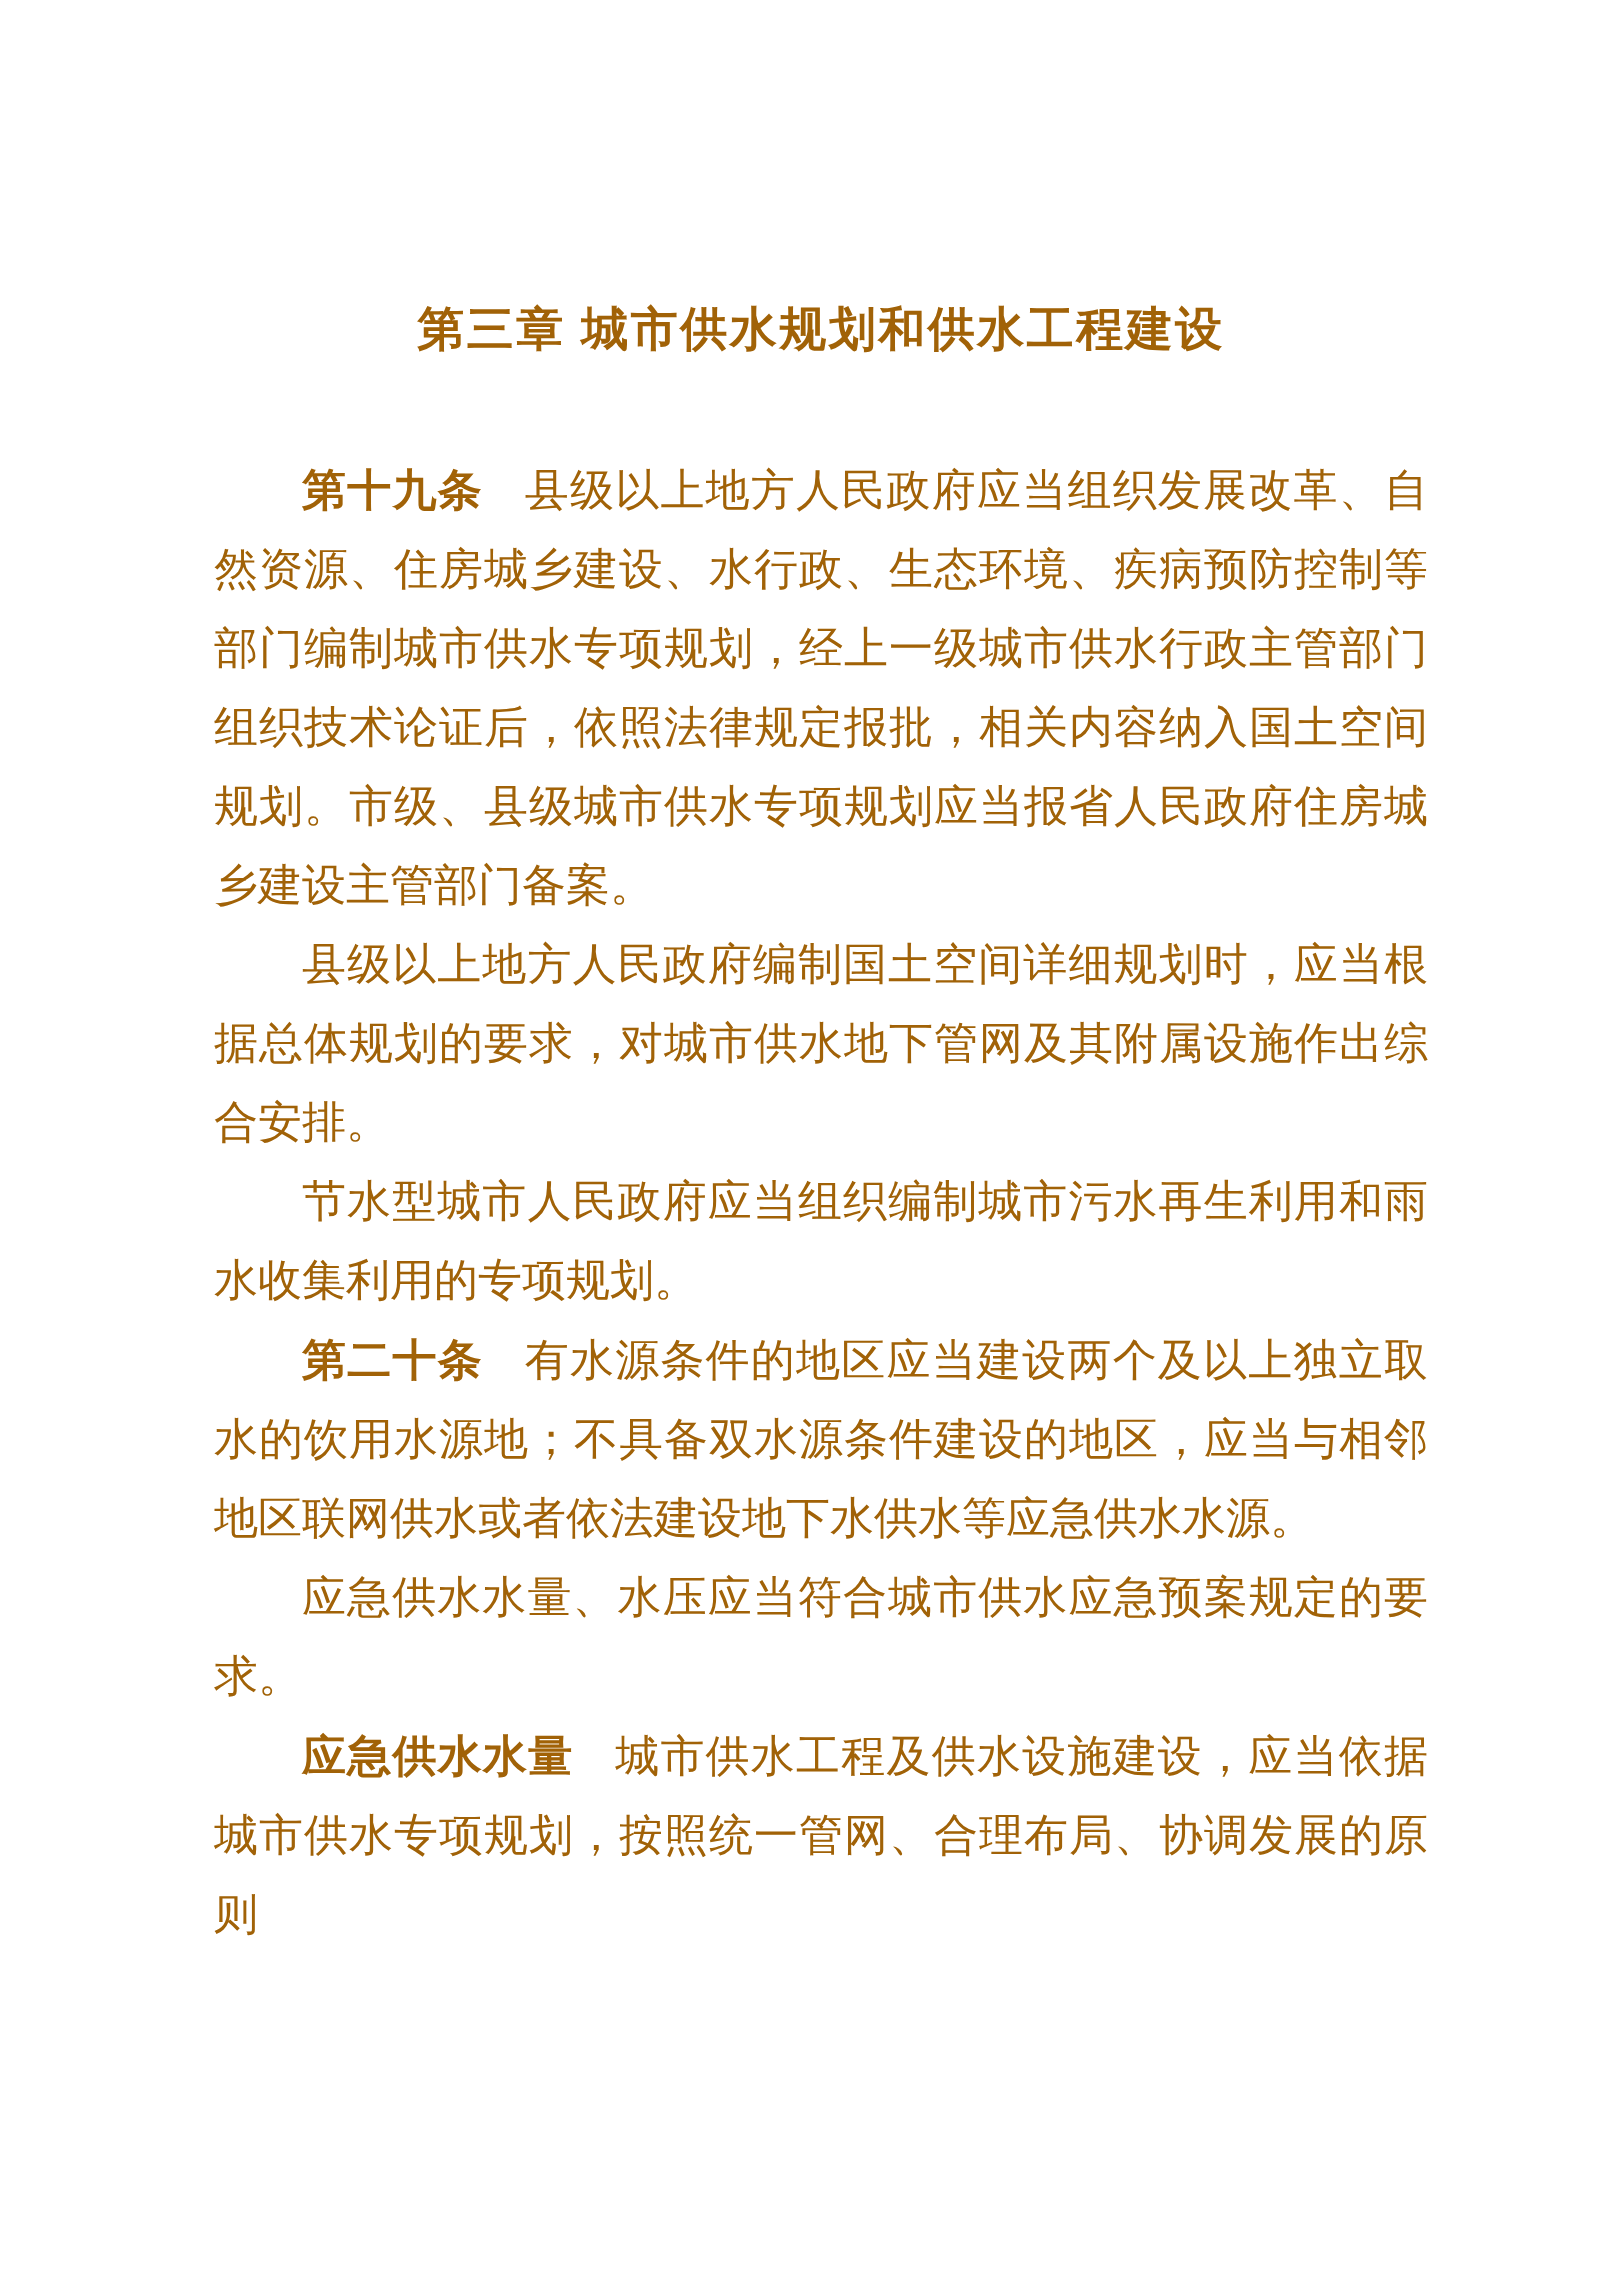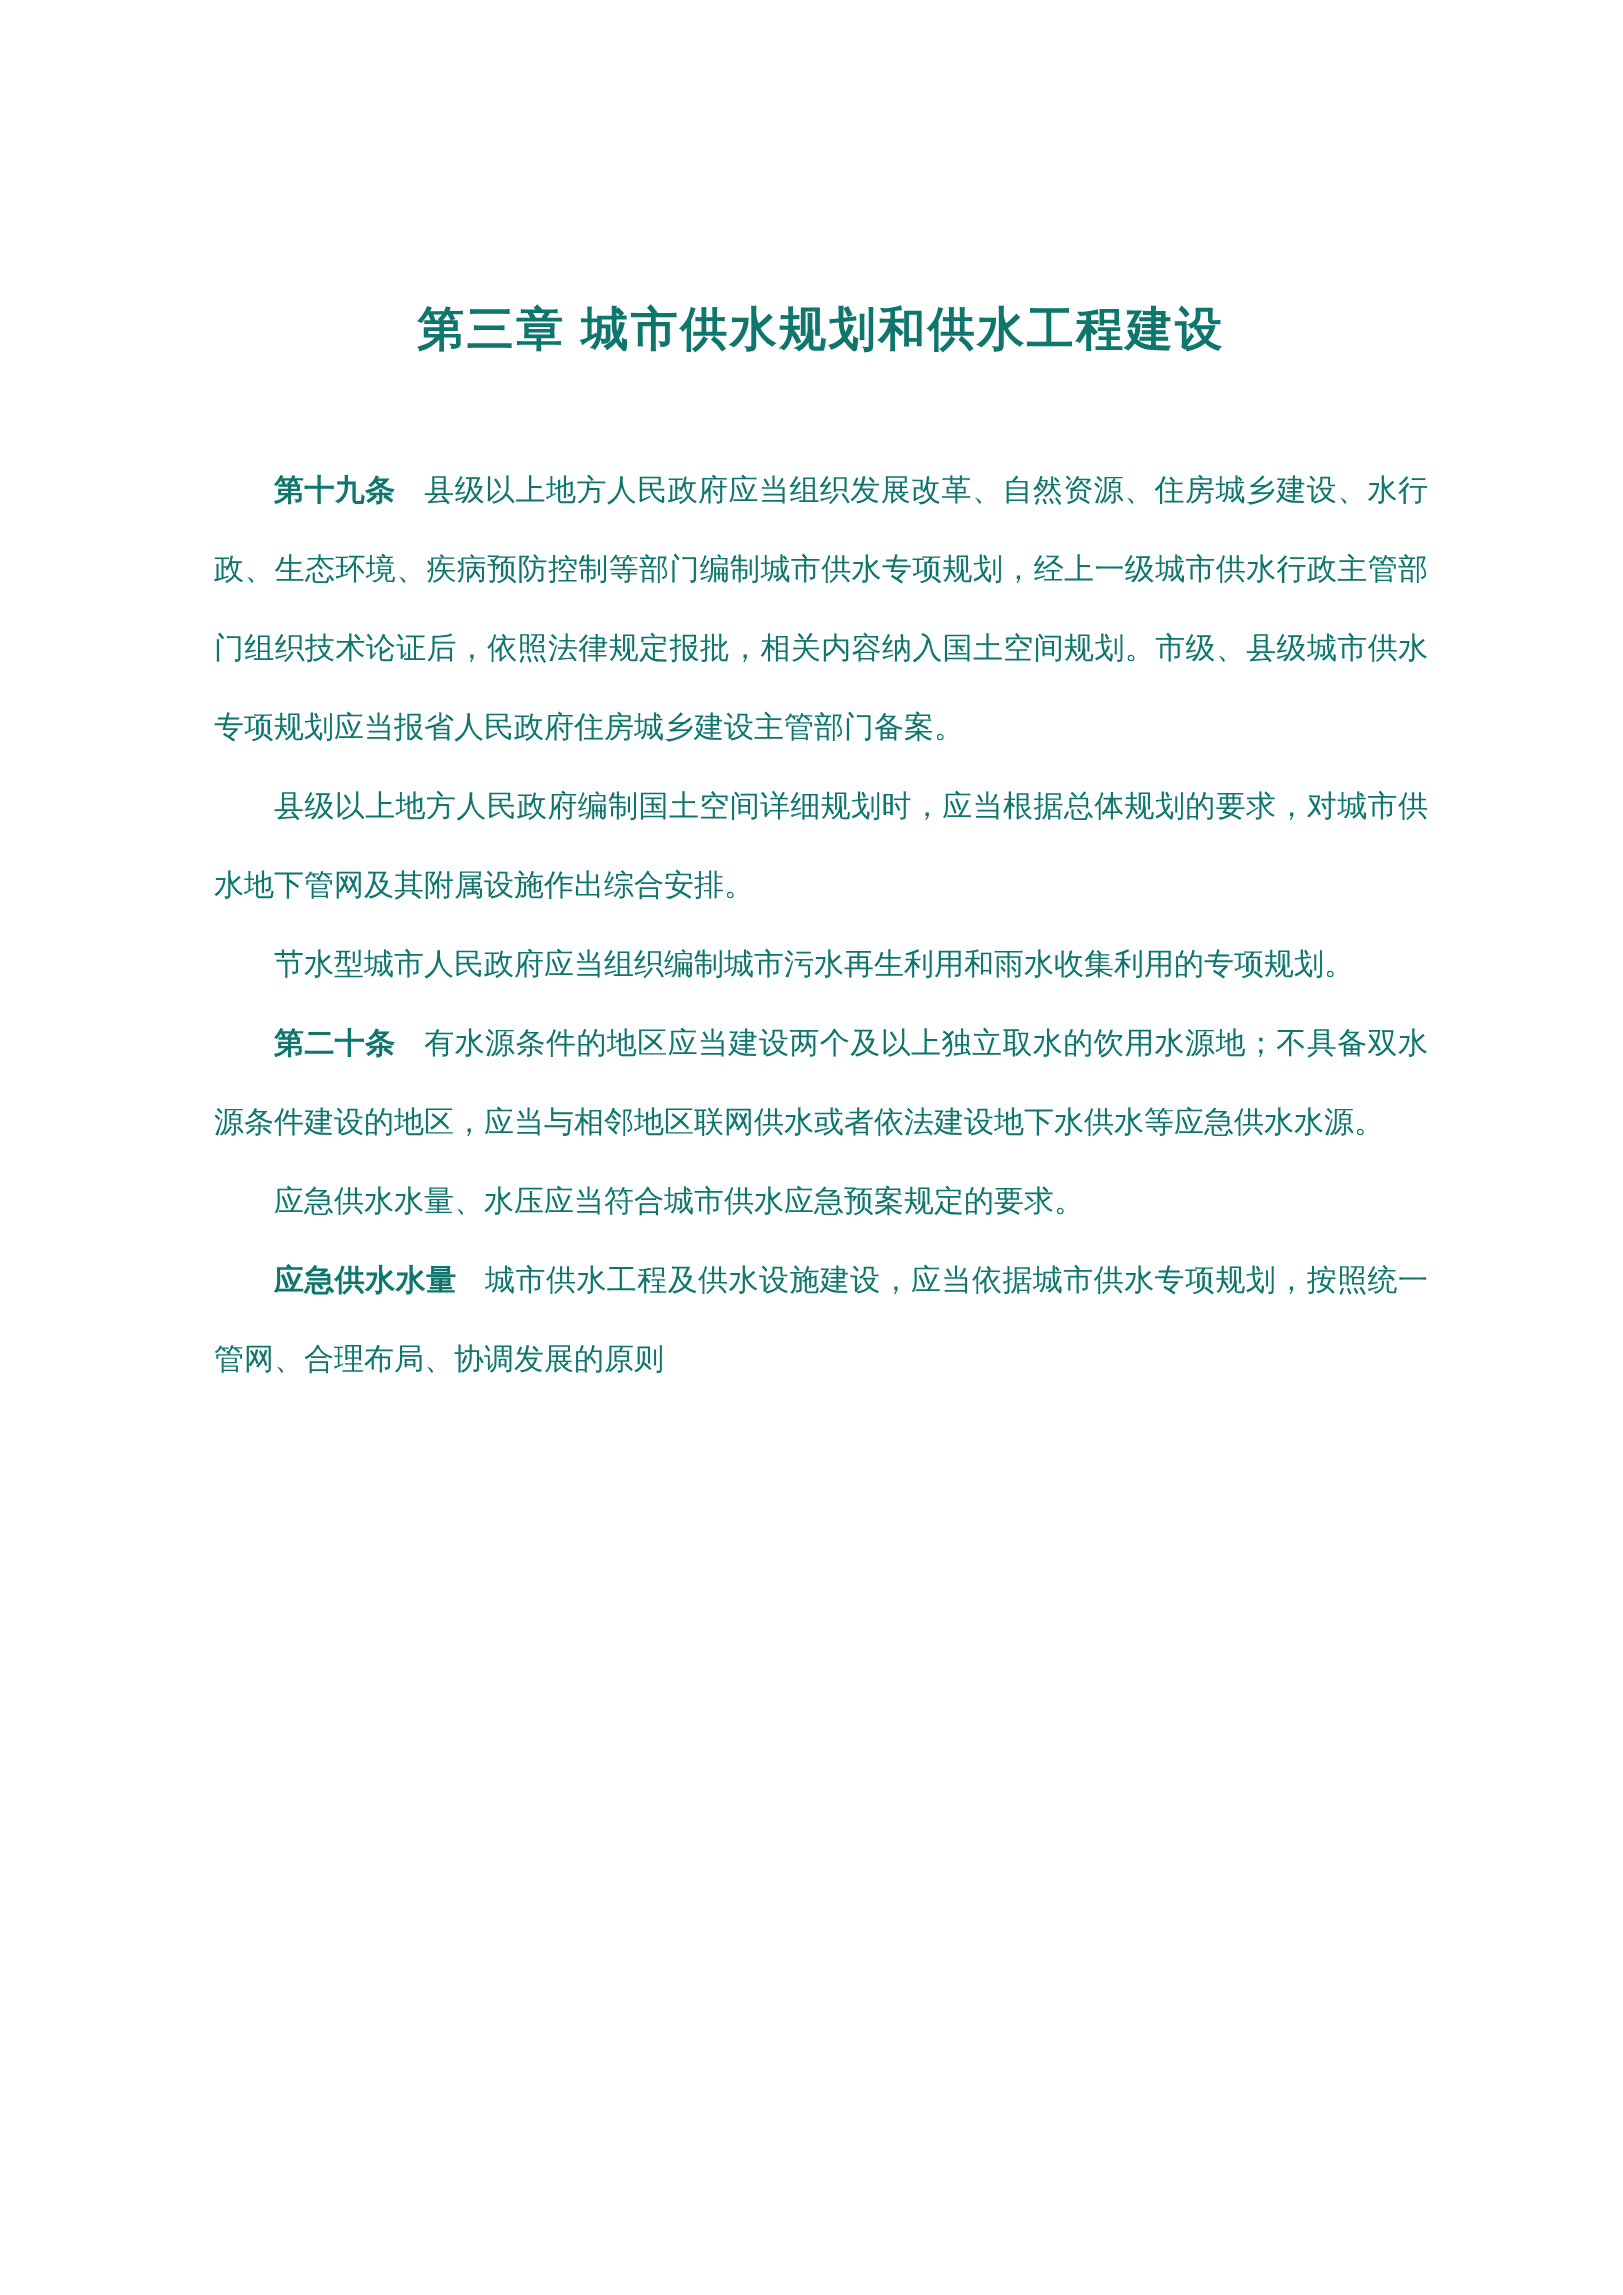--- a/index.html
+++ b/index.html
@@ -8,35 +8,35 @@
     background: #ffffff;
   }
   .page {
     position: relative;
     width: 1623px;
     height: 2295px;
     background: #ffffff;
     box-sizing: border-box;
     padding: 304px 195px 0 214px;
     overflow: hidden;
-    color: #0f766e;
+    color: #a16207;
   }
   .chapter-title {
     font-family: "Liberation Sans", "DejaVu Sans", sans-serif;
     font-size: 47px;
     font-weight: 900;
     line-height: 49px;
     letter-spacing: 2.5px;
     text-align: center;
     margin: 0 0 97px 0;
     white-space: nowrap;
   }
   .body-text {
     font-family: "Liberation Serif", "DejaVu Serif", serif;
-    font-size: 30px;
+    font-size: 44px;
     line-height: 79px;
     text-align: justify;
     text-justify: inter-ideograph;
   }
   .para {
     margin: 0;
     text-indent: 2em;
   }
   .term {
     font-family: "Liberation Sans", "DejaVu Sans", sans-serif;

